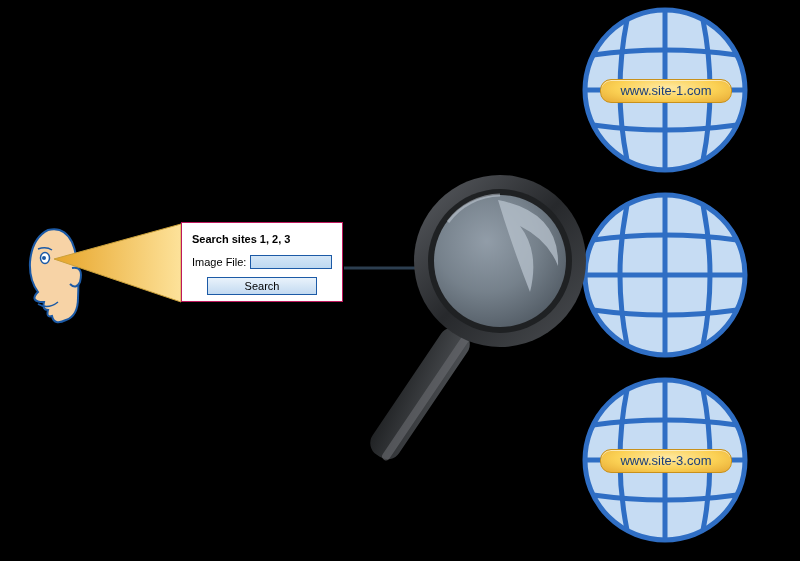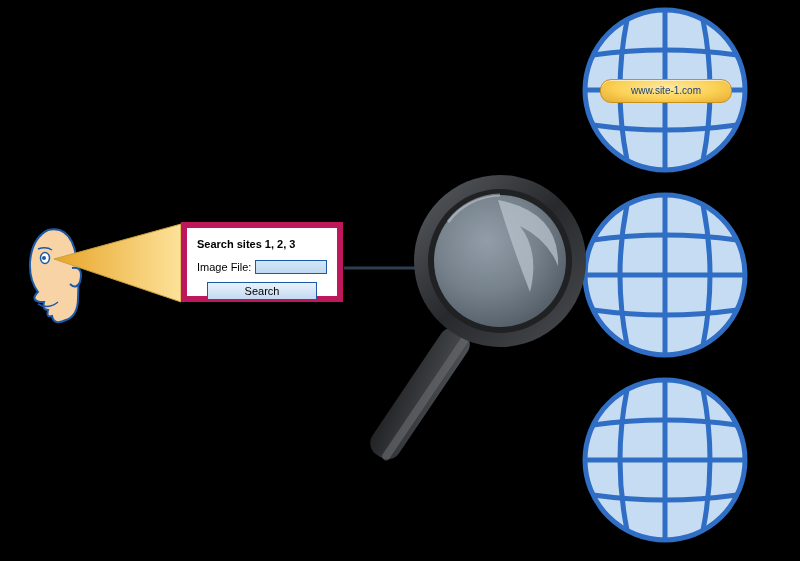--- a/index.html
+++ b/index.html
@@ -18,21 +18,21 @@
     width: 800px; height: 561px;
   }
   
   .search-box {
     position: absolute;
     left: 181px;
     top: 222px;
     width: 162px;
     height: 80px;
     background: #fff;
-    border: 6px solid #be185d;
+    border: 1px solid #be185d;
     box-sizing: border-box;
     padding: 8px 10px 10px 10px;
     font-size: 11px;
     color: #000;
   }
   .search-box .title {
     font-weight: bold;
     margin-bottom: 10px;
     margin-top: 2px;
   }
@@ -68,21 +68,21 @@
   }
   
   .pill {
     position: absolute;
     width: 130px;
     height: 22px;
     border-radius: 11px;
     background: radial-gradient(ellipse at 50% 35%, #ffe9a3 0%, #fbd154 55%, #e6a935 100%);
     border: 1px solid #c8911b;
     box-shadow: inset 0 1px 0 rgba(255,255,255,0.6);
-    font-size: 10px;
+    font-size: 13px;
     color: #1b3f7a;
     text-align: center;
     line-height: 22px;
     font-weight: 500;
   }
 </style>
 </head>
 <body>
 
 <div class="stage">
@@ -190,14 +190,15 @@
   <div class="search-box">
     <div class="title">Search sites 1, 2, 3</div>
     <div class="row">
       <label>Image File:</label>
       <input type="text" class="file-input" value="" style="">
     </div>
     <button class="search-btn">Search</button>
   </div>
 
   <div class="pill" style="left:600px; top:79px;">www.site-1.com</div>
+  <div class="pill" style="left:600px; top:449px;">www.site-3.com</div>
 
 </div>
 
 </body></html>

